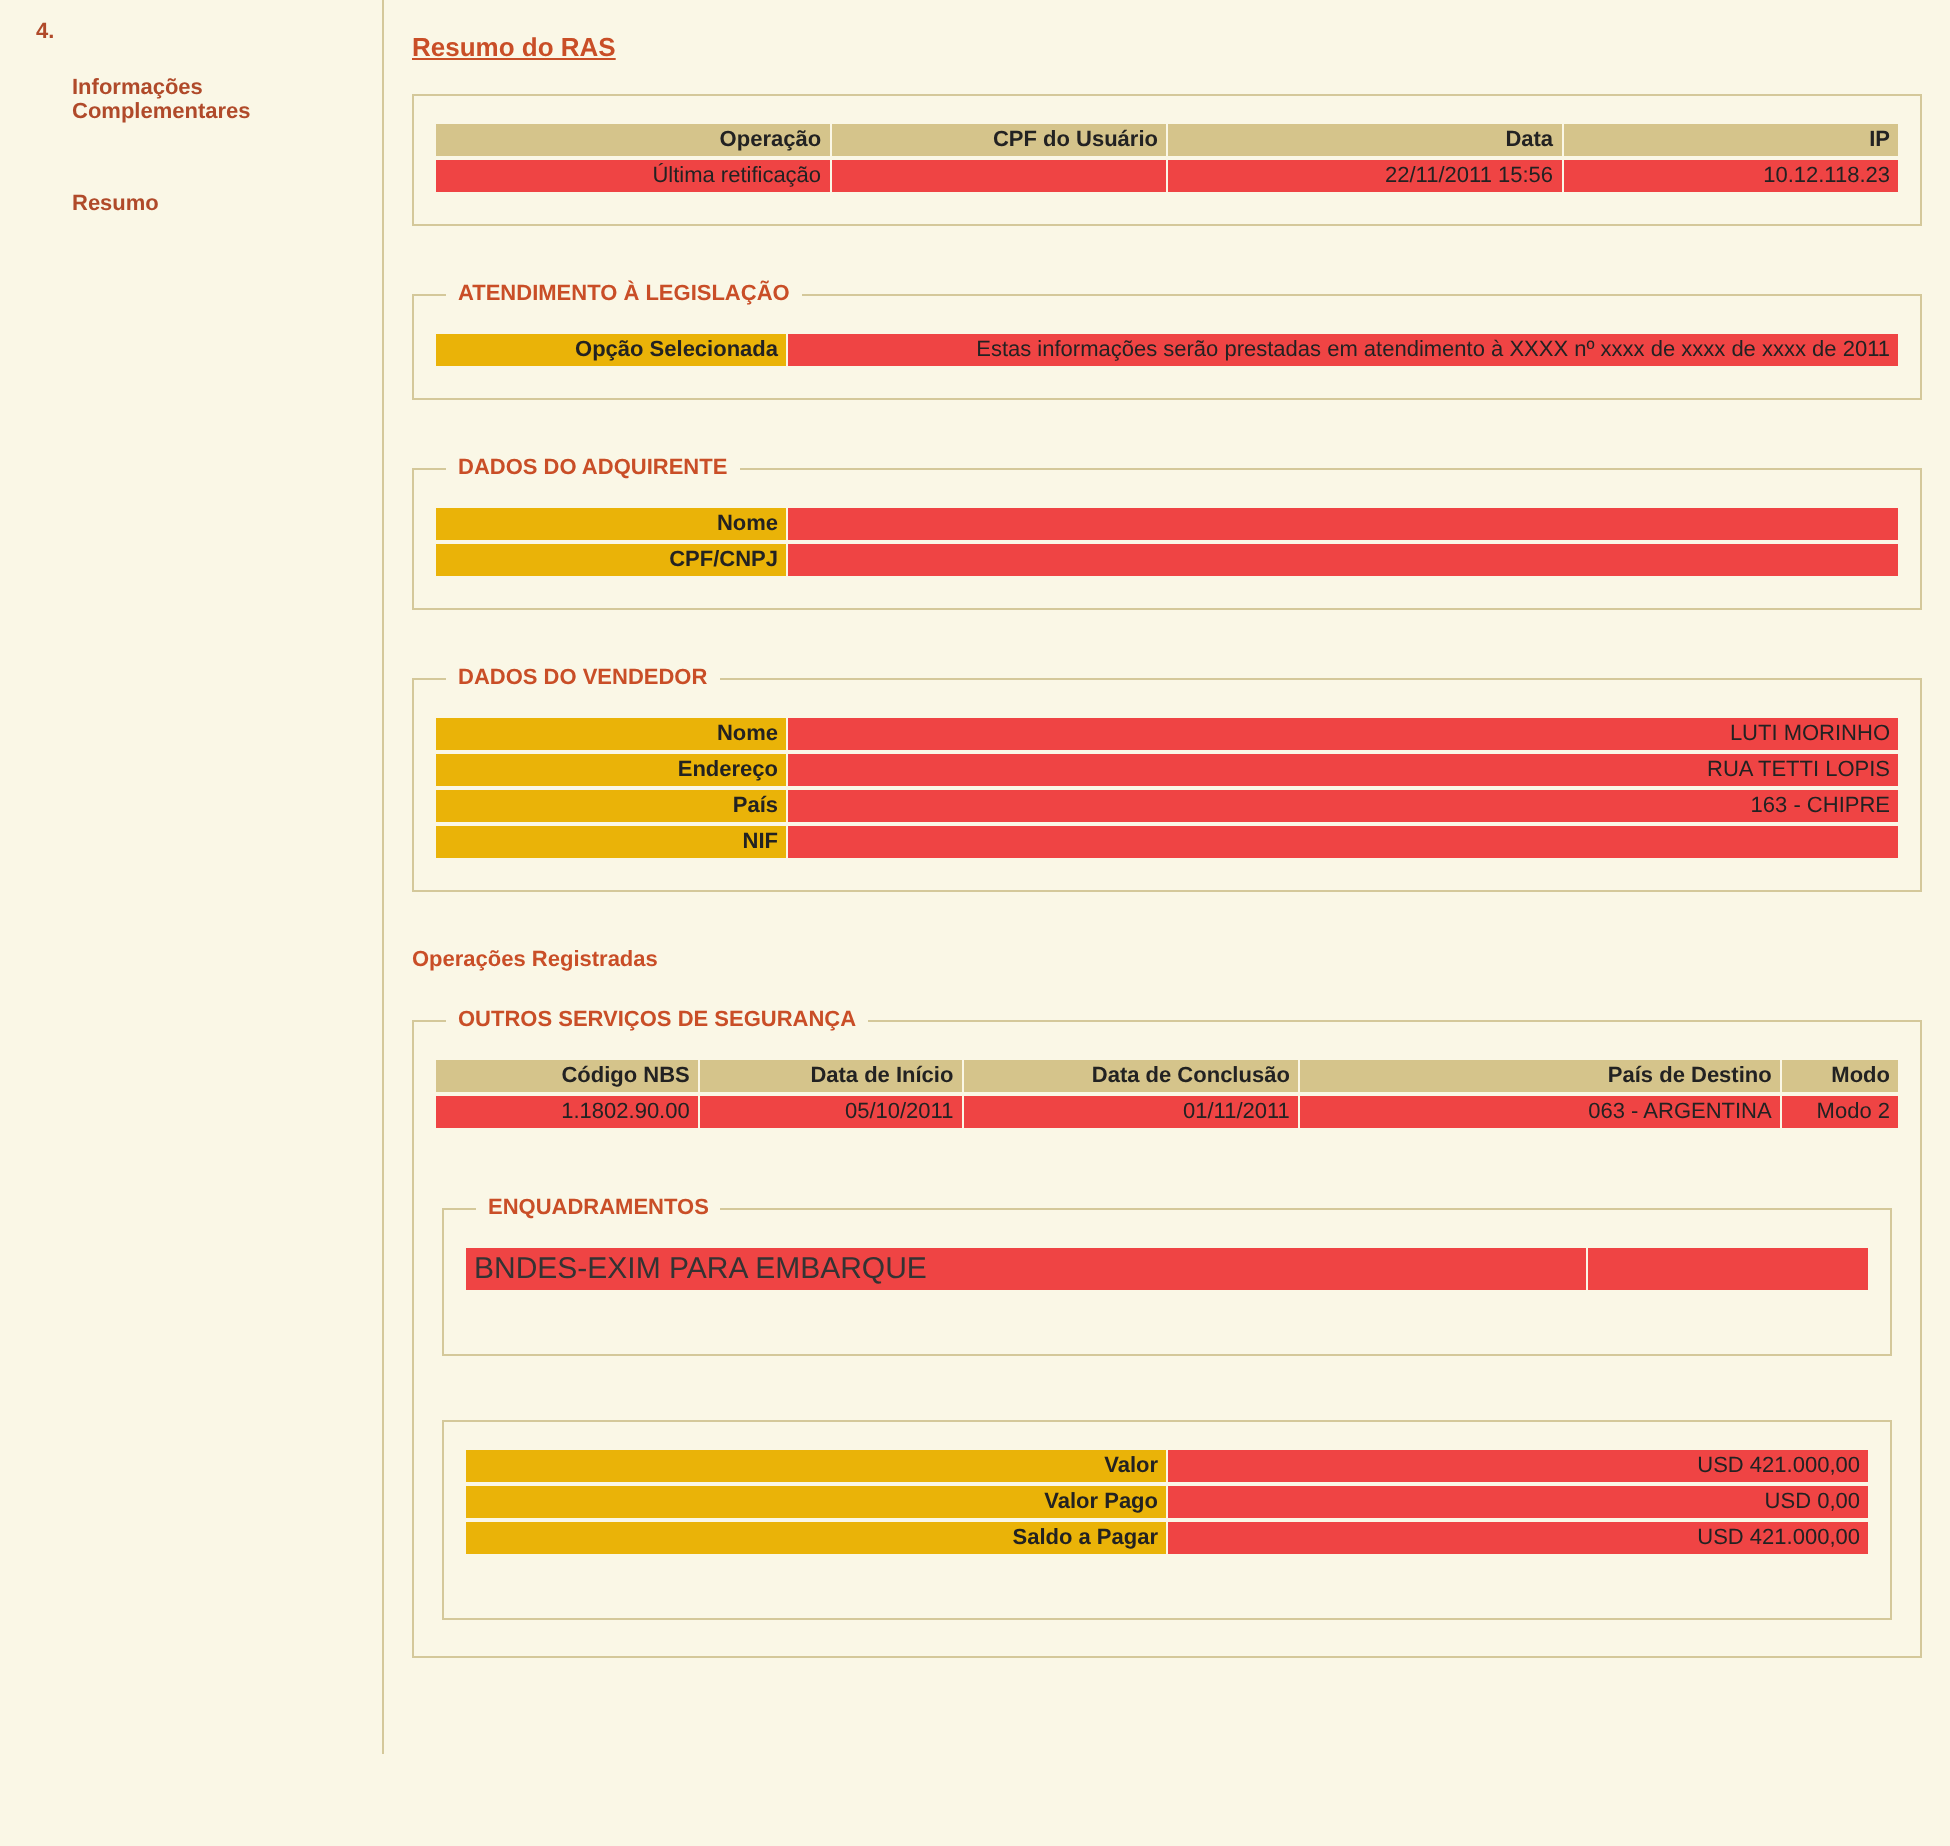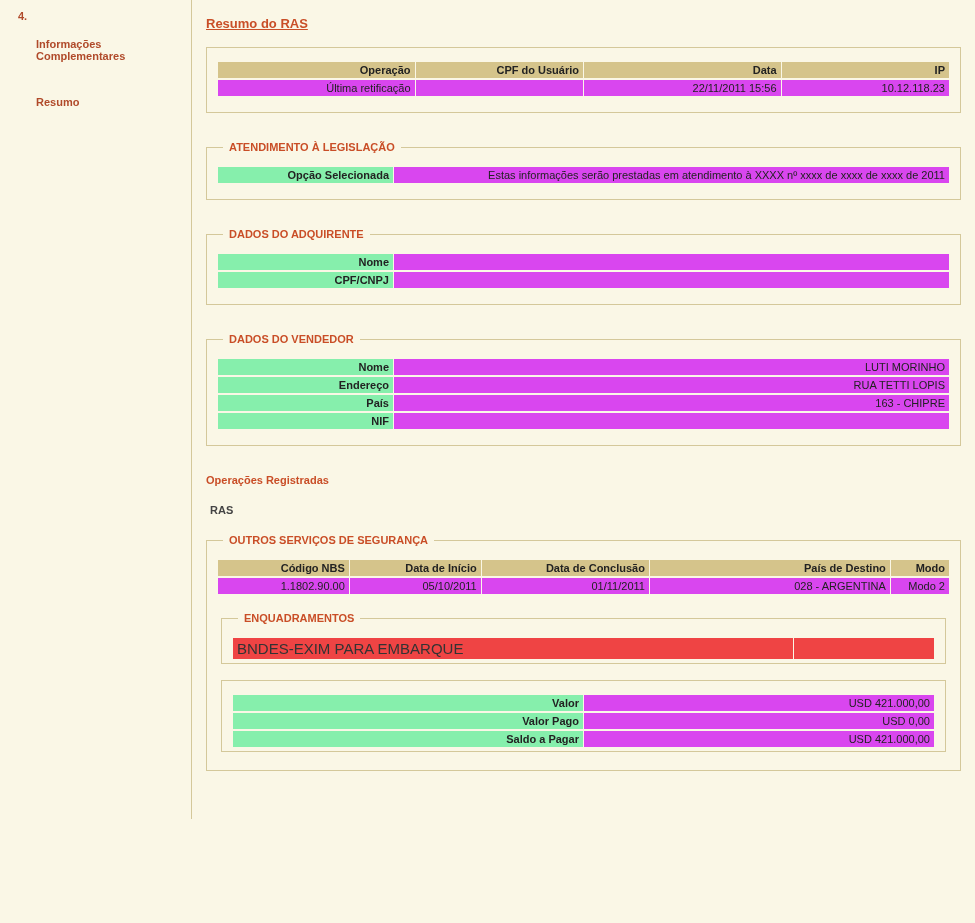--- a/index.html
+++ b/index.html
@@ -68,43 +68,43 @@
     text-align: right;
     font-size: 11px;
     vertical-align: top;
   }
   table.data th {
     background: #d5c48b;
     font-weight: bold;
     color: #222;
   }
   table.data th.label {
-    background: #86efac;
+    background: #eab308;
     width: 175px;
   }
   table.data td.value {
-    background: #d946ef;
+    background: #ef4444;
     color: #222;
   }
   .subheader {
     color: #c94e27;
     font-weight: bold;
     font-size: 11px;
     margin: 10px 0 18px 0;
   }
   .ras-label {
     font-size: 11px;
     font-weight: bold;
     color: #444;
     margin: 0 0 18px 4px;
   }
   fieldset.inner {
     border: 1px solid #d4c89a;
-    margin: 16px 4px 4px 4px;
-    padding: 12px 10px 2px 10px;
+    margin: 32px 4px 4px 4px;
+    padding: 12px 10px 30px 10px;
   }
   fieldset.inner legend {
     color: #c94e27;
     font-weight: bold;
     font-size: 11px;
     padding: 0 6px;
     margin-left: 6px;
   }
   table.enq { width:100%; border-collapse: separate; border-spacing: 1px 2px; }
   table.enq td { background:#ef4444; padding:2px 4px; font-size:15px; }
@@ -192,38 +192,37 @@
         </tr>
         <tr>
           <th class="label">NIF</th>
           <td class="value"></td>
         </tr>
       </tbody>
         </table>
     </fieldset>
 
     <div class="subheader">Operações Registradas</div>
-    <div class="ras-label">RAS</div>
 
     <fieldset class="pane">
       <legend>OUTROS SERVIÇOS DE SEGURANÇA</legend>
       <table class="data">
         <tbody>
             <tr>
           <th style="width:18%">Código NBS</th>
           <th style="width:18%">Data de Início</th>
           <th style="width:23%">Data de Conclusão</th>
           <th>País de Destino</th>
           <th style="width:8%">Modo</th>
         </tr>
         <tr>
           <td class="value">1.1802.90.00</td>
           <td class="value">05/10/2011</td>
           <td class="value">01/11/2011</td>
-          <td class="value">028 - ARGENTINA</td>
+          <td class="value">063 - ARGENTINA</td>
           <td class="value">Modo 2</td>
         </tr>
       </tbody>
         </table>
 
       <fieldset class="inner">
         <legend>ENQUADRAMENTOS</legend>
         <table class="enq">
           <tbody>
               <tr>

